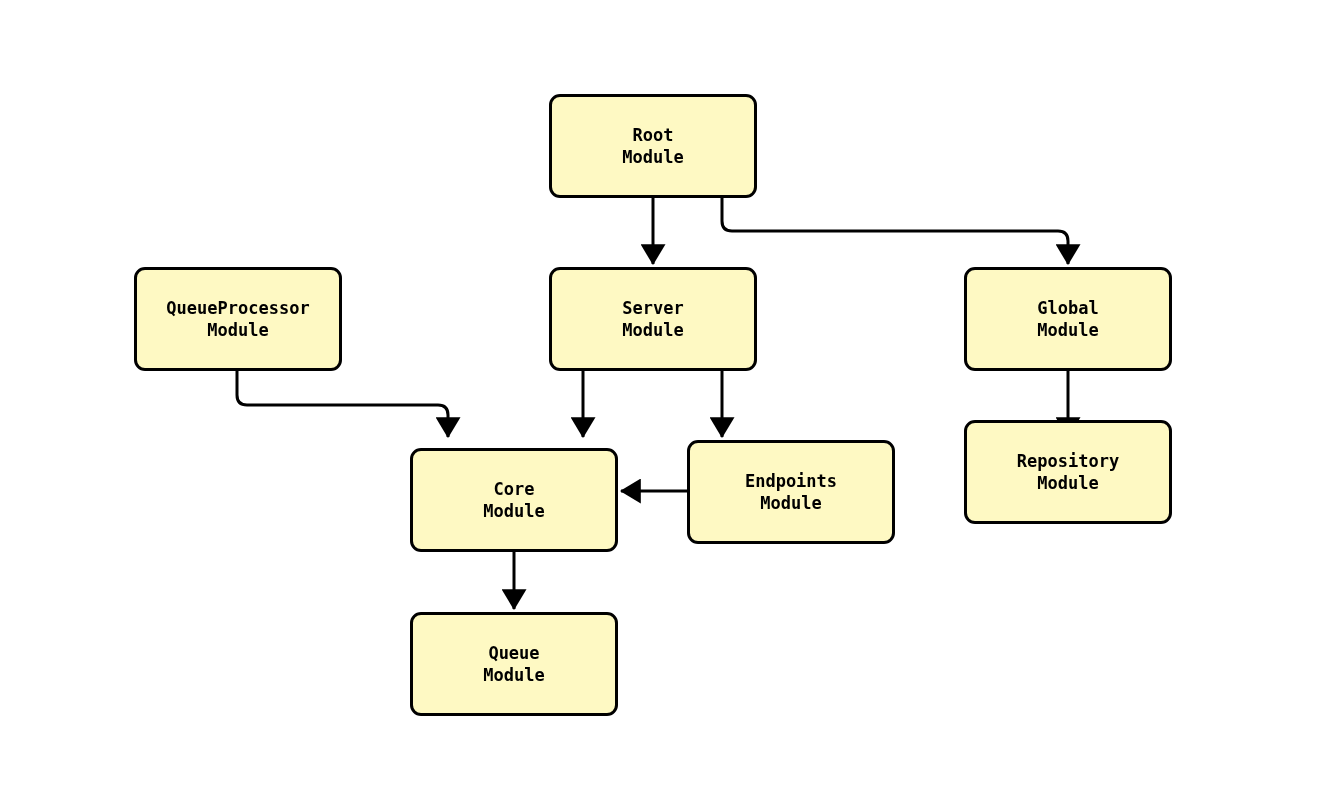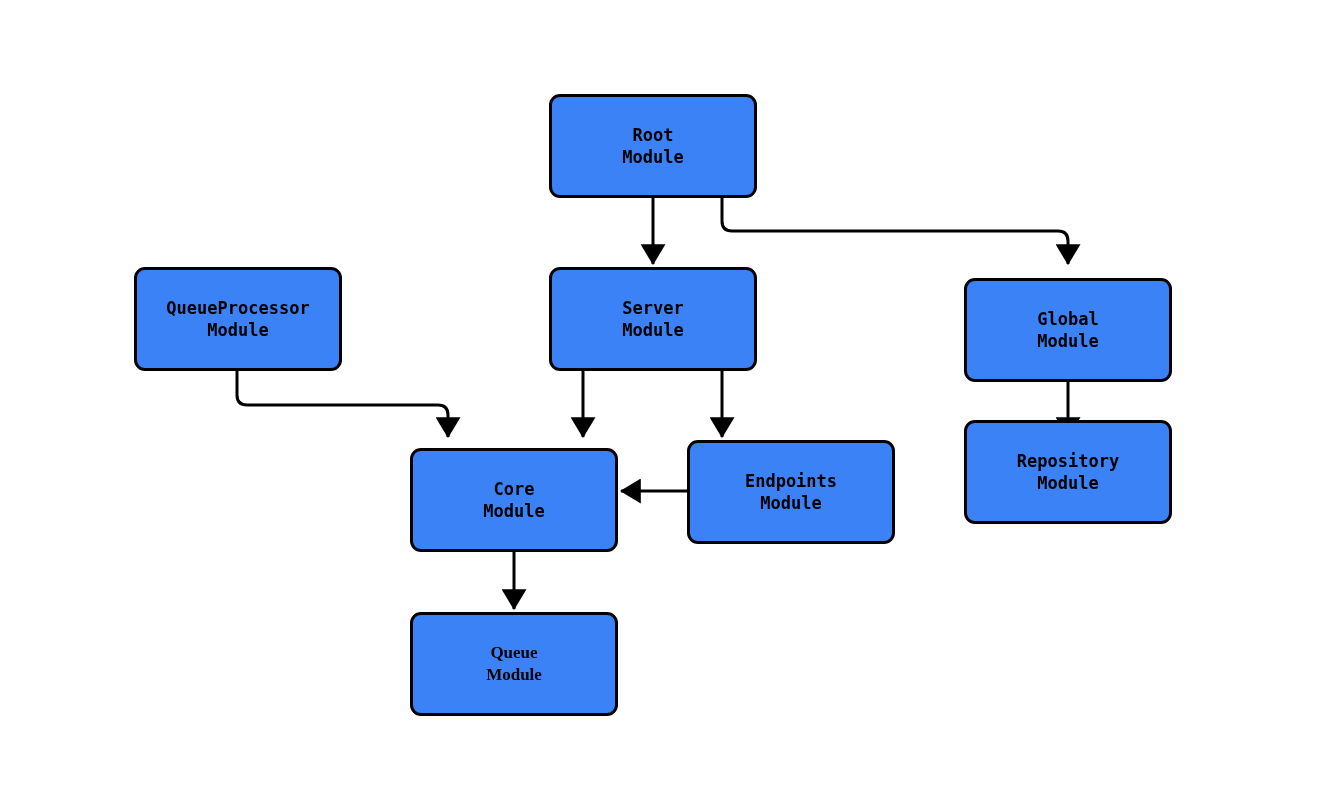--- a/index.html
+++ b/index.html
@@ -19,42 +19,42 @@
     left: 0;
     top: 0;
     width: 1337px;
     height: 809px;
   }
   .node {
     position: absolute;
     width: 208px;
     height: 104px;
     box-sizing: border-box;
-    background: #3b82f6;
+    background: #fef9c3;
     border: 3px solid #000000;
     border-radius: 11px;
     display: flex;
     align-items: center;
     justify-content: center;
     text-align: center;
     font-family: "DejaVu Sans Mono", "Liberation Mono", monospace;
     font-weight: bold;
     font-size: 17px;
     line-height: 22px;
     color: #000000;
     white-space: pre-line;
   }
   #n-root       { left: 549px; top: 94px;  }
   #n-qp         { left: 134px; top: 267px; }
   #n-server     { left: 549px; top: 267px; }
-  #n-global     { left: 964px; top: 278px; }
+  #n-global     { left: 964px; top: 267px; }
   #n-core       { left: 410px; top: 440px; margin-top: 8px; }
   #n-endpoints  { left: 687px; top: 440px; }
   #n-repository { left: 964px; top: 420px; }
-  #n-queue      { left: 410px; top: 612px; font-family: Liberation Serif, serif; }
+  #n-queue      { left: 410px; top: 612px; }
   .edge {
     fill: none;
     stroke: #000000;
     stroke-width: 3;
   }
 </style>
 </head>
 <body>
 
 <div class="canvas">

